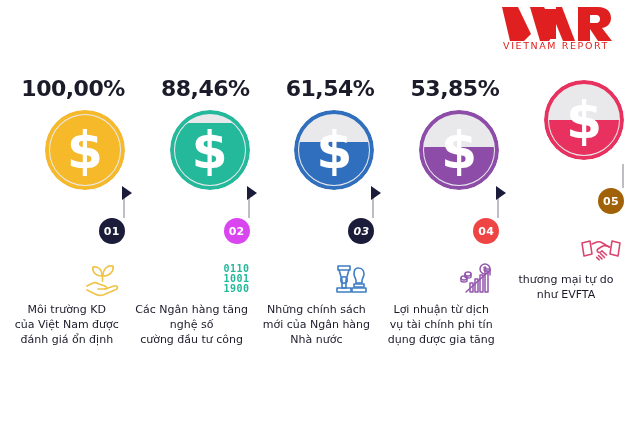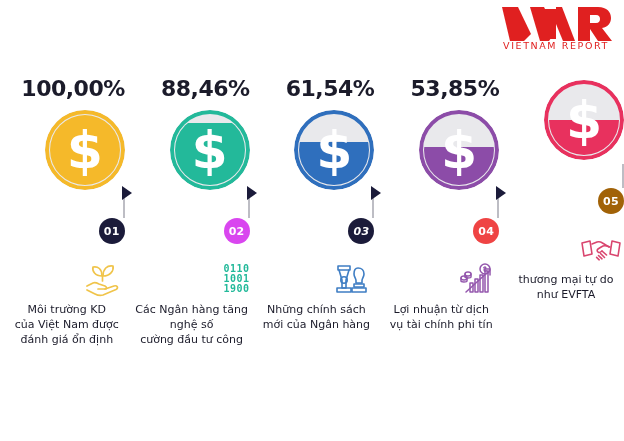--- a/index.html
+++ b/index.html
@@ -213,20 +213,21 @@
           <circle cx="14" cy="21" r="3.2"></circle>
           <path d="M28 9 C31.5 9 34 11.5 34 15 C34 18 32 19.5 32 21.5 L32 24 L26 24 L26 21.5 C26 19.5 24 18 24 15 C24 11.5 25.5 9 28 9 Z"></path>
           <rect x="24" y="25" width="10" height="3"></rect>
           <rect x="22" y="29" width="14" height="4"></rect>
         </g>
       </svg>
     </div>
     <div class="cap">
       <div>Những chính sách</div>
       <div>mới của Ngân hàng</div>
+      <div>Nhà nước</div>
     </div>
   </div>
 
   <div class="col">
     <div class="pct">53,85%</div>
     <div class="coin-wrap">
       <div class="coin">
         <div class="coin-inner">
             <div class="coin-fill" id="fill3" style="background: rgb(140, 76, 168); height: 37.695px;"></div>
           </div>
@@ -251,20 +252,21 @@
           <ellipse cx="9" cy="19" rx="3" ry="2"></ellipse>
           <path d="M6 19 L6 22 C6 23.2 11.8 23.2 12 22 L12 19"></path>
           <ellipse cx="13" cy="15" rx="3" ry="2"></ellipse>
           <path d="M10 15 L10 18 C10 19.2 15.8 19.2 16 18 L16 15"></path>
         </g>
       </svg>
     </div>
     <div class="cap">
       <div>Lợi nhuận từ dịch</div>
       <div>vụ tài chính phi tín</div>
+      <div>dụng được gia tăng</div>
     </div>
   </div>
 
   <div class="col">
     <div class="coin-wrap">
       <div class="coin">
         <div class="coin-inner">
             <div class="coin-fill" id="fill4" style="background: rgb(232, 49, 94); height: 35px;"></div>
           </div>
         <div class="coin-ring" id="ring4" style="border-color: rgb(232, 49, 94);"></div>

